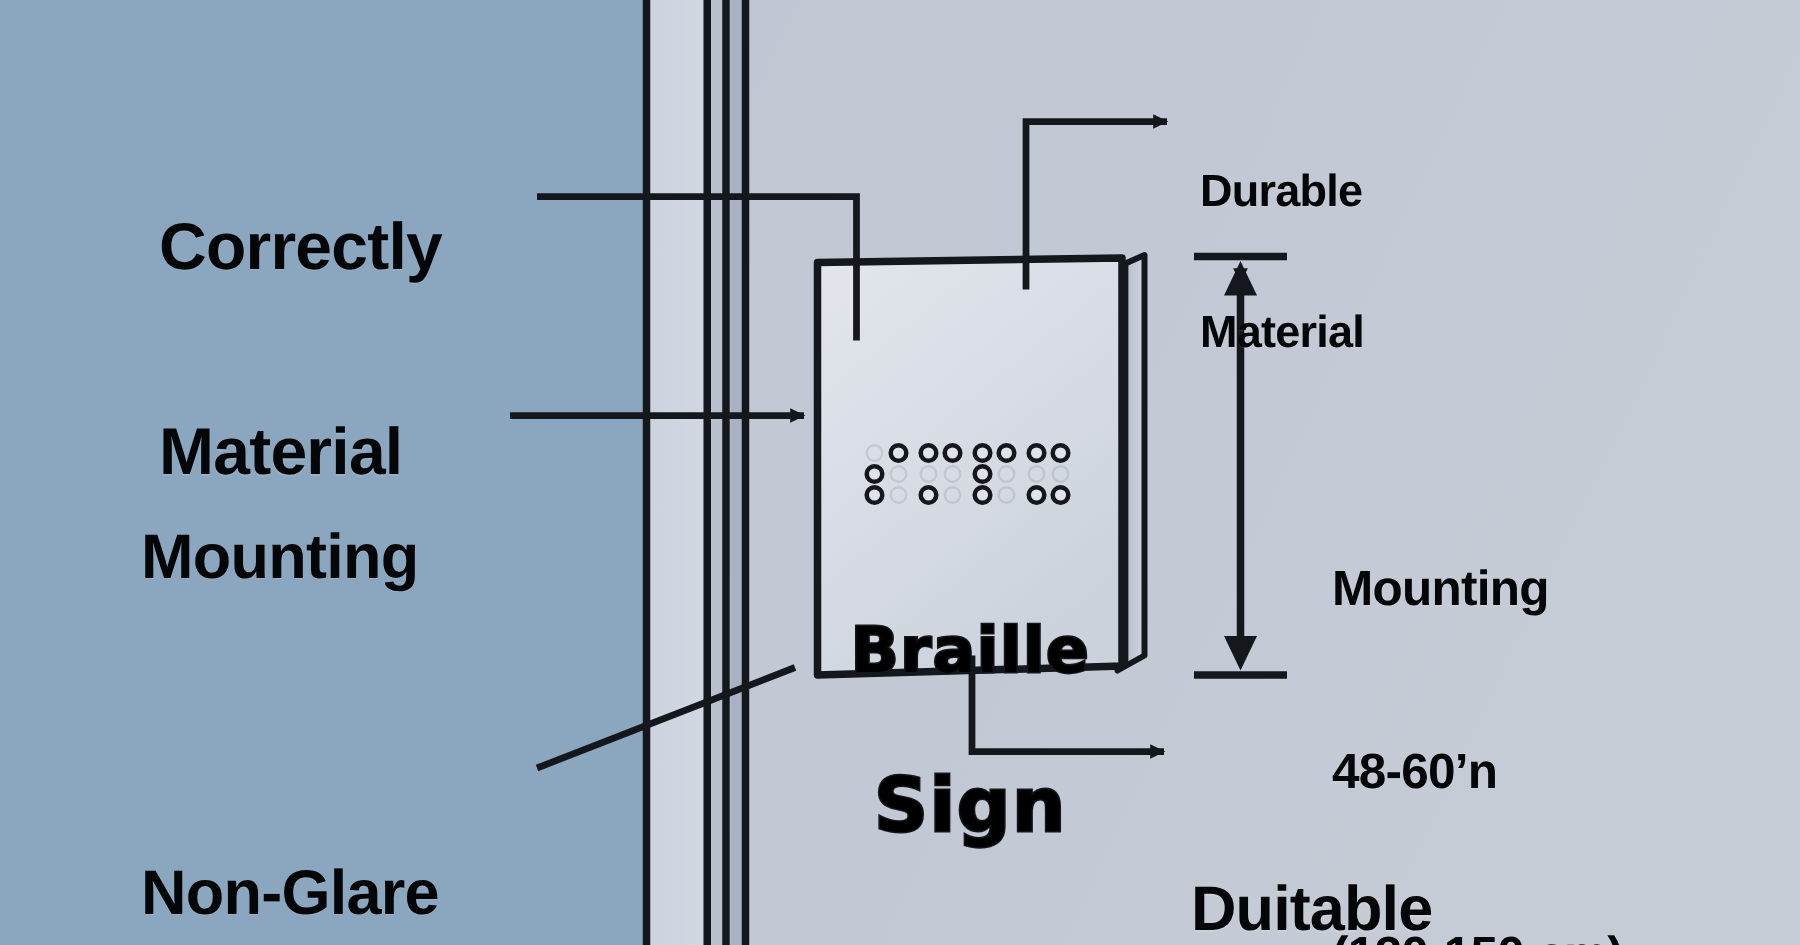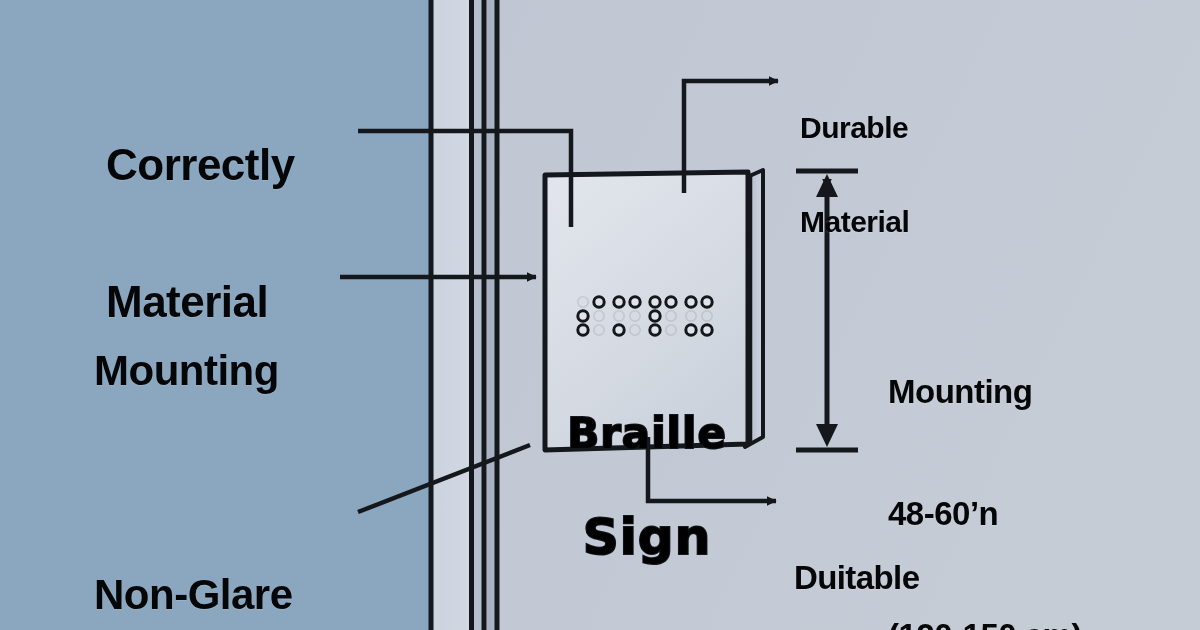--- a/index.html
+++ b/index.html
@@ -61,22 +61,23 @@
   }
   #lbl-mounting-dim .sub {
     font-size: 33px;
     letter-spacing: -0.5px;
   }
   #lbl-duitable {
     left: 794px; top: 478px;
     font-size: 40px;
   }
   #lbl-duitable .sub {
-    font-size: 33px;
+    font-size: 42px;
     letter-spacing: -0.6px;
+    margin-top: 23px;
   }
 
   
   .signtext {
     position: absolute;
     font-family: "DejaVu Sans", sans-serif;
     font-weight: bold;
     color: #000000;
     letter-spacing: 1px;
     -webkit-text-stroke: 2px #14171c;

